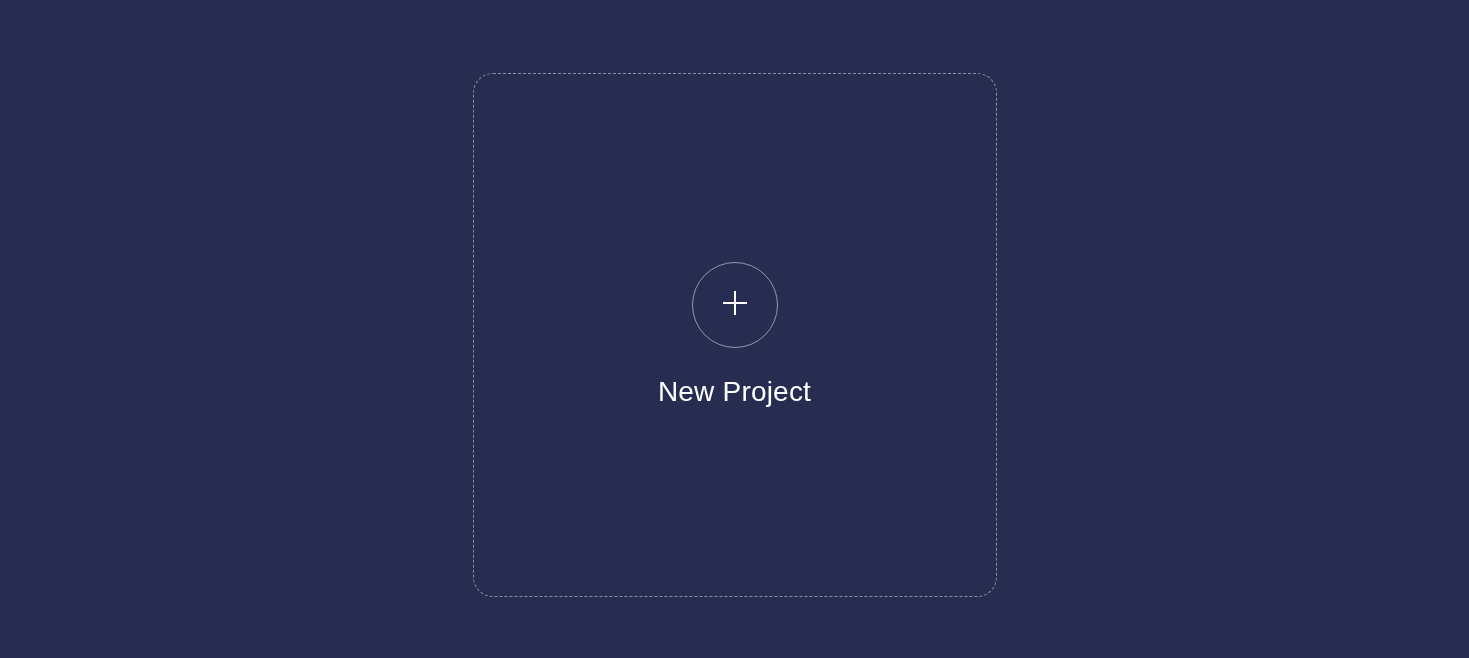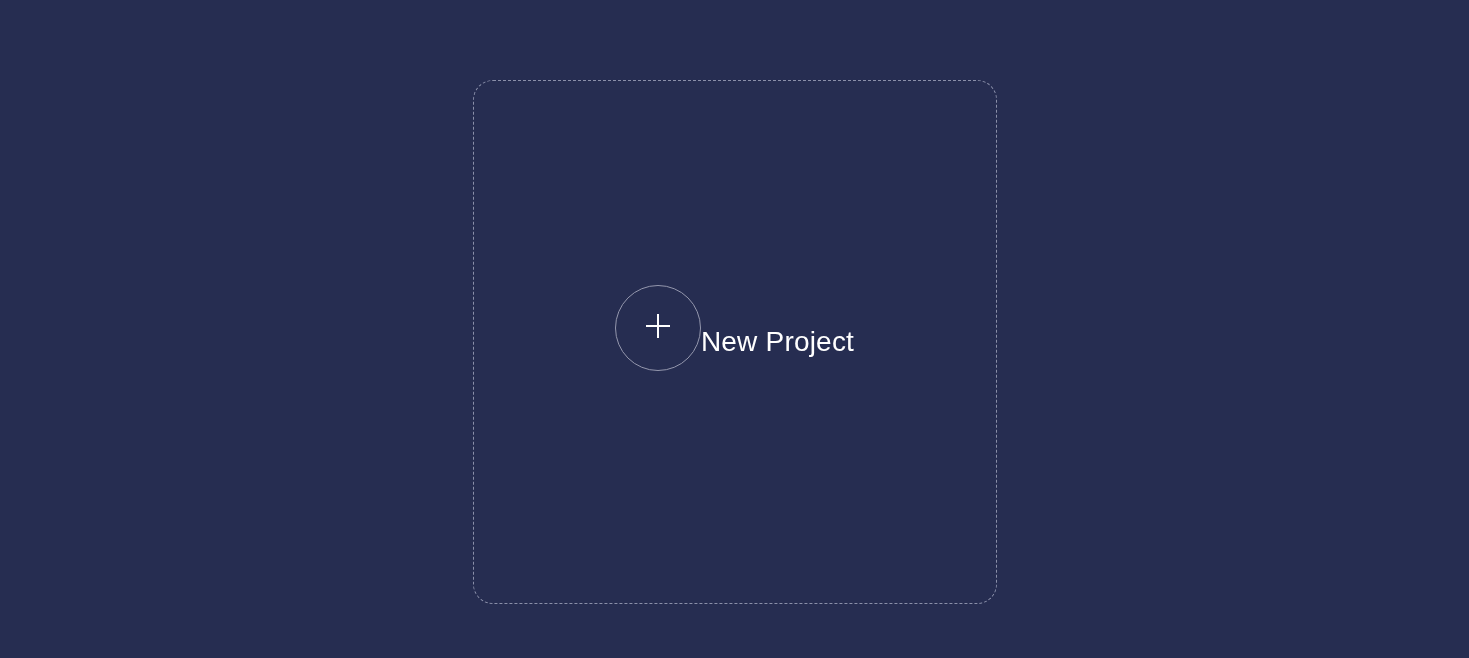--- a/index.html
+++ b/index.html
@@ -18,26 +18,26 @@
       font-family: -apple-system, BlinkMacSystemFont, "Segoe UI", Helvetica, Arial, sans-serif;
       overflow: hidden;
     }
     
     .new-project-card {
       width: 524px;
       height: 524px;
       border: 1.5px dashed #8a8fa9;
       border-radius: 20px;
       display: flex;
-      flex-direction: row;
+      flex-direction: column;
       align-items: center;
       justify-content: center;
       cursor: pointer;
       position: relative;
-      top: 13px;
+      top: 6px;
     }
     
     .plus-circle {
       width: 86px;
       height: 86px;
       border: 1.5px solid #9497ad;
       border-radius: 50%;
       display: flex;
       align-items: center;
       justify-content: center;

